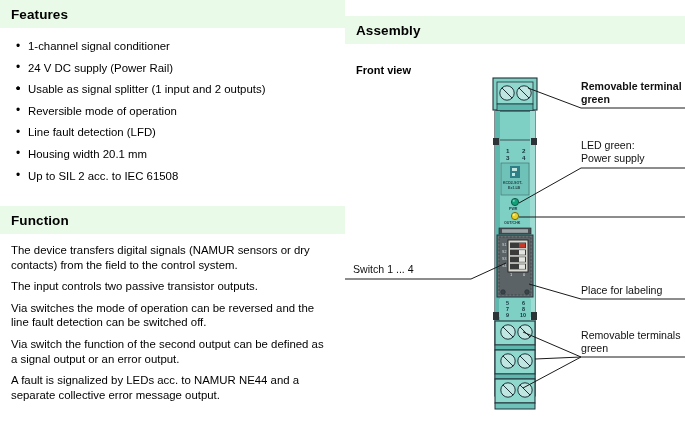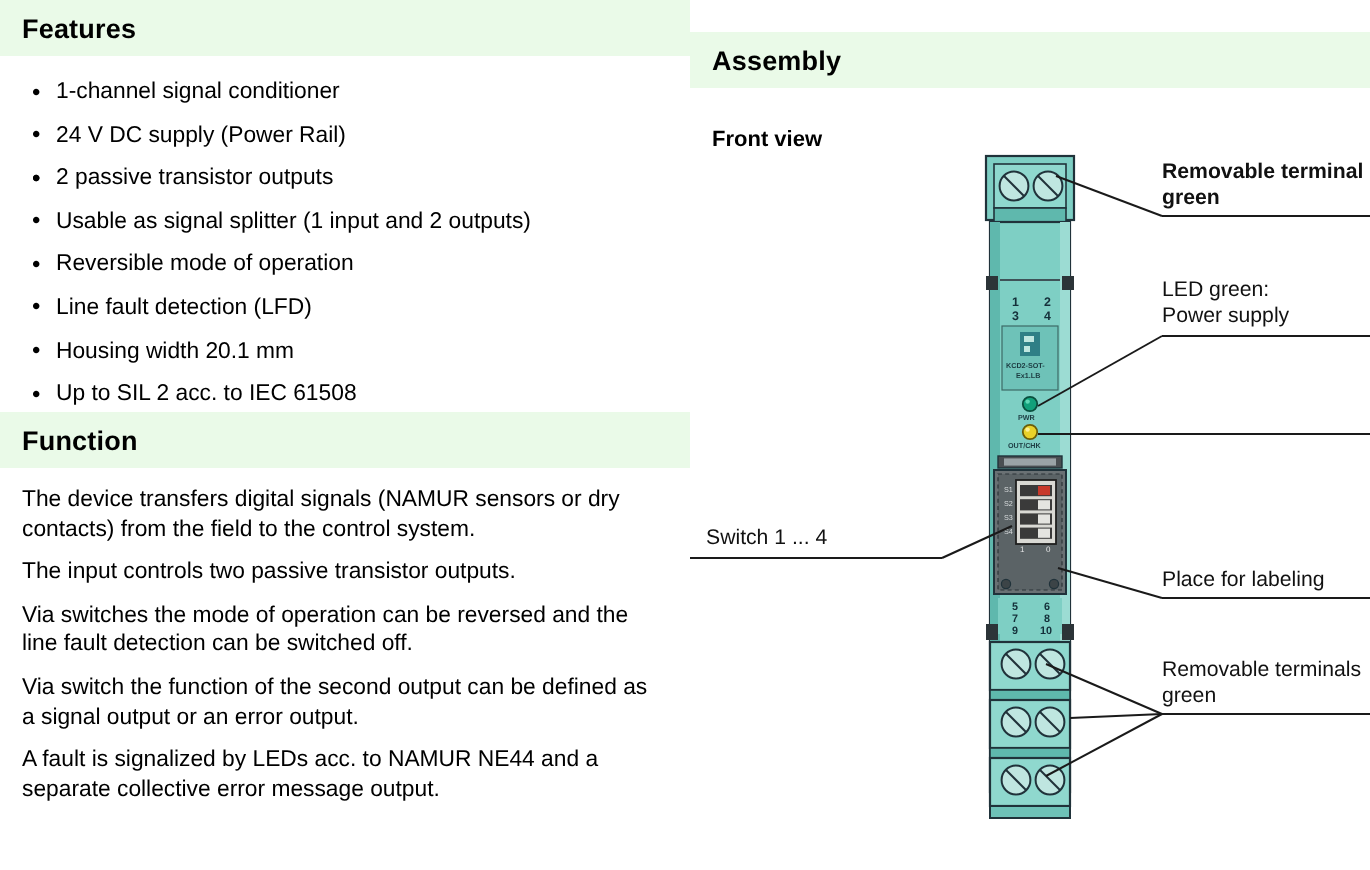--- a/index.html
+++ b/index.html
@@ -93,21 +93,20 @@
       </div>
       <div class="feat-item">
         <span class="bullet">•</span>
         <span>24 V DC supply (Power Rail)</span>
       </div>
       <div class="feat-item">
         <span class="bullet">•</span>
       </div>
       <div class="feat-item">
         <span class="bullet">•</span>
-        <span>2 passive transistor outputs</span>
       </div>
       <div class="feat-item">
         <span class="bullet">•</span>
         <span>Usable as signal splitter (1 input and 2 outputs)</span>
       </div>
       <div class="feat-item">
         <span class="bullet">•</span>
         <span>Reversible mode of operation</span>
       </div>
       <div class="feat-item">

